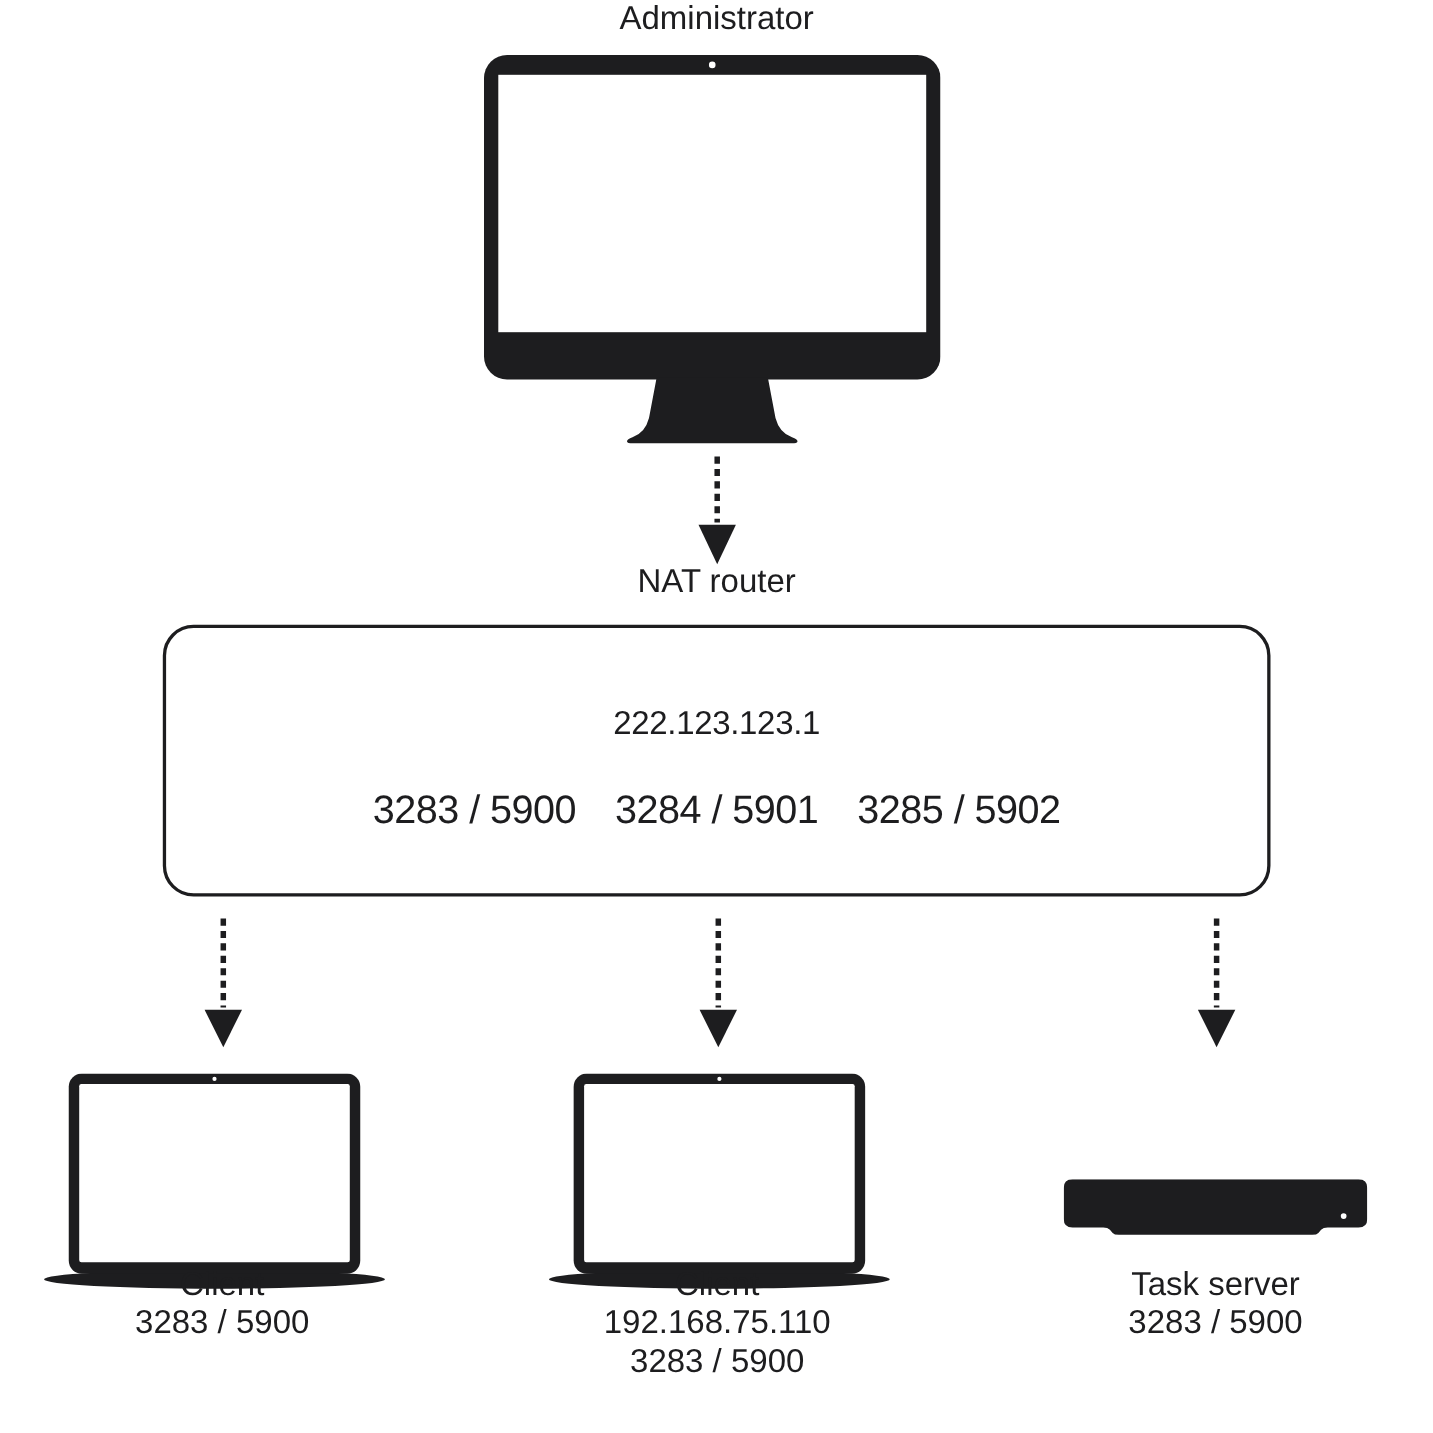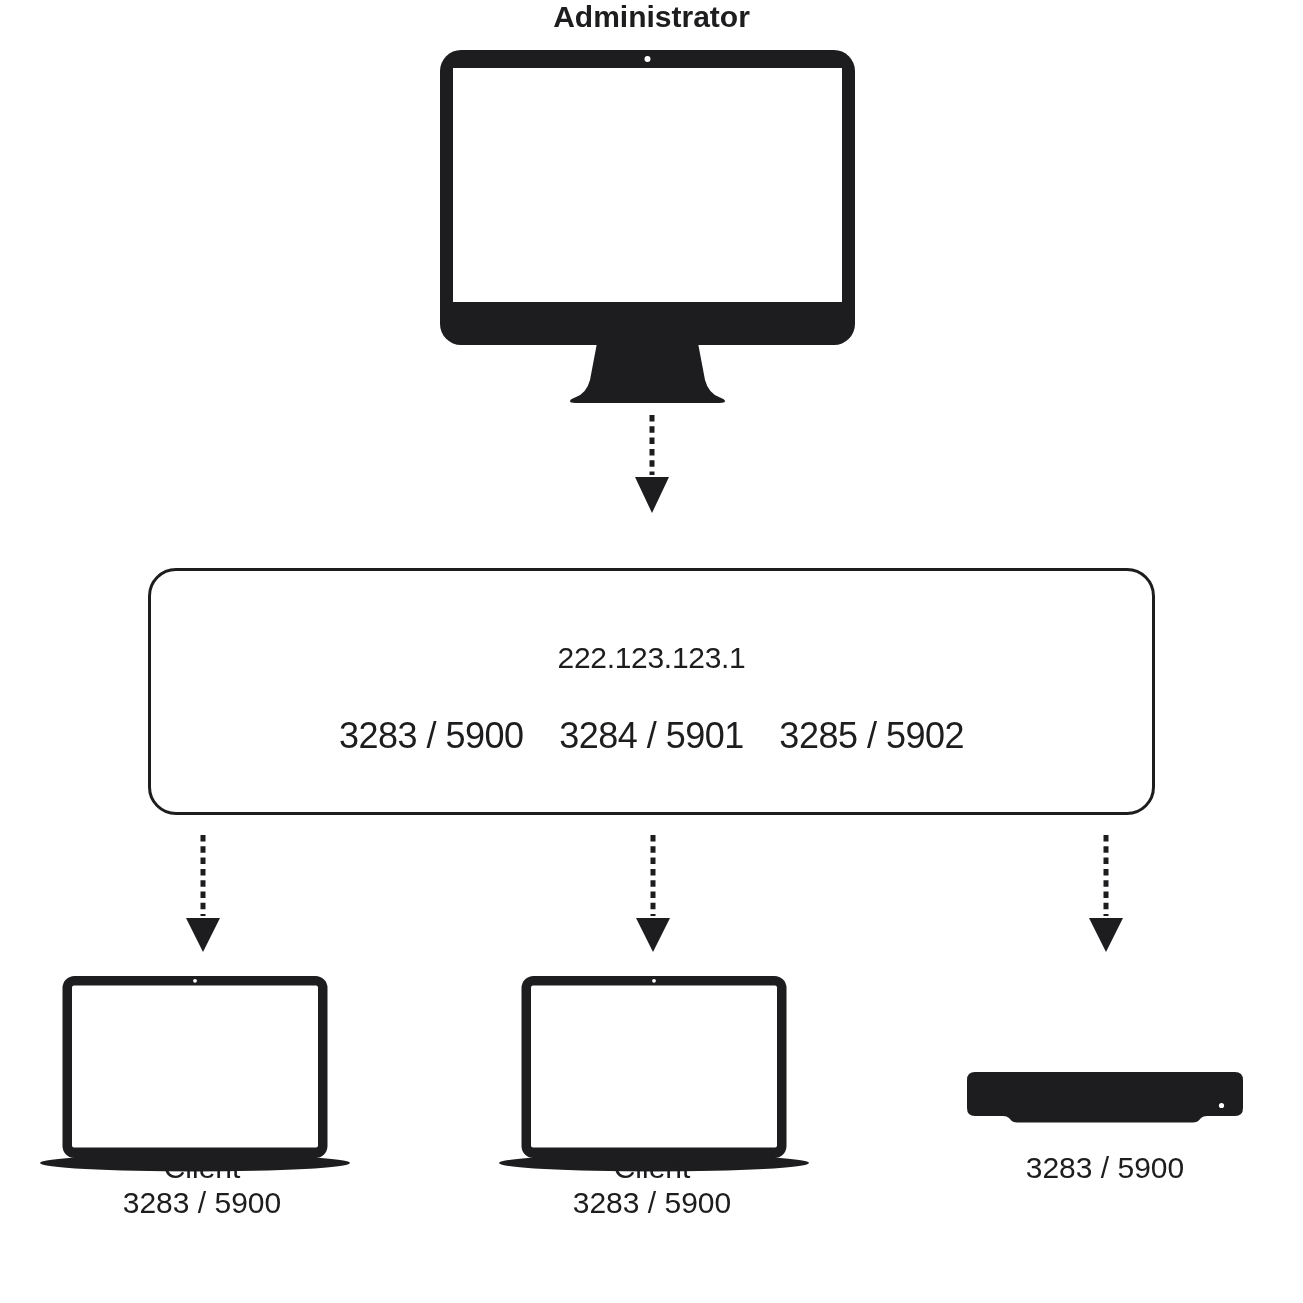--- a/index.html
+++ b/index.html
@@ -20,21 +20,21 @@
   .label {
     color: var(--ink);
     text-align: center;
     font-size: 30px;
     line-height: 33px;
     white-space: nowrap;
   }
   .icon { display: block; color: var(--ink); }
 
   
-  .admin-label { left: 0; top: 6; width: 1303px; font-weight: bold; }
+  .admin-label { left: 0; top: 6; width: 1303px; }
 
   
   .imac { left: 440px; top: 50px; }
 
   
   .arrow { overflow: visible; }
   .arrow-top    { left: 631px; top: 413px; }
   .arrow-left   { left: 182px; top: 833px; }
   .arrow-center { left: 632px; top: 833px; }
   .arrow-right  { left: 1085px; top: 833px; }
@@ -81,20 +81,21 @@
     <circle cx="207.5" cy="9" r="3" fill="#ffffff"></circle>
     <path fill="currentColor" d="M157,293 L150,330 Q146.5,343.5 135,347.5 Q130,349.3 130,351.3 Q130,353 135.5,353
          L279.5,353 Q285,353 285,351.3 Q285,349.3 280,347.5 Q268.5,343.5 265,330 L258,293 Z"></path>
   </svg>
 
   <svg class="abs arrow arrow-top" width="42" height="100" viewBox="0 0 42 100" xmlns="http://www.w3.org/2000/svg">
     <line class="shaft" x1="21" y1="2" x2="21" y2="62"></line>
     <polygon class="head" points="4,64 38,64 21,100"></polygon>
   </svg>
 
+  <div class="abs label nat-label">NAT router</div>
 
   <div class="abs nat-box">
     <div class="abs nat-ip-row">222.123.123.1</div>
     <div class="abs nat-ports-row">
       <span class="port-map">3283 / 5900</span>
       <span class="port-map">3284 / 5901</span>
       <span class="port-map">3285 / 5902</span>
     </div>
   </div>
 
@@ -131,19 +132,21 @@
          Q0,44 0,36 V8 Q0,0 8,0 Z"></path>
     <circle cx="254.5" cy="33.5" r="2.6" fill="#ffffff"></circle>
   </svg>
 
   <div class="abs label device-label device-label-1">
     <span class="line">Client</span>
     <span class="line">3283 / 5900</span>
   </div>
   <div class="abs label device-label device-label-2">
     <span class="line">Client</span>
+    <span class="line">192.168.75.110</span>
     <span class="line">3283 / 5900</span>
   </div>
   <div class="abs label device-label device-label-3">
+    <span class="line">Task server</span>
     <span class="line">3283 / 5900</span>
   </div>
 
 </div>
 
 </body></html>

